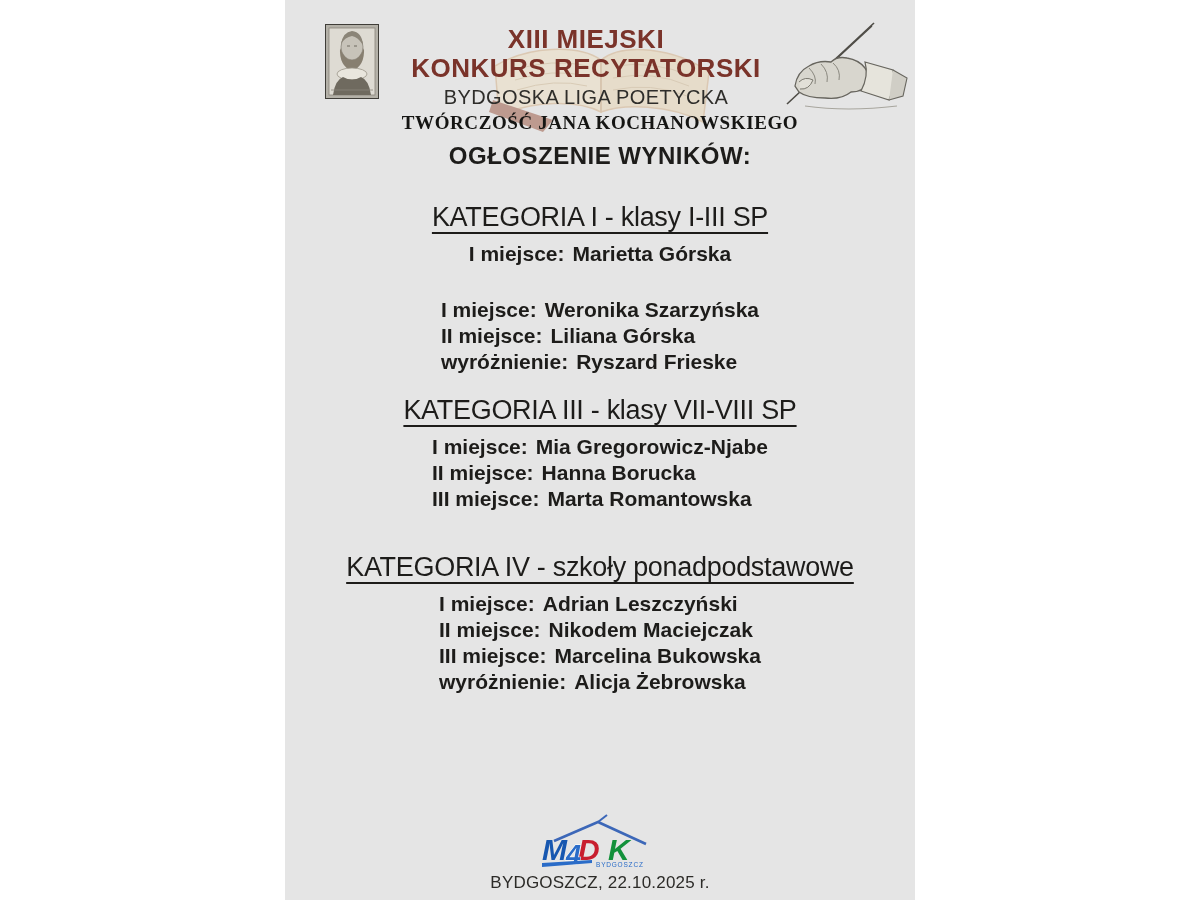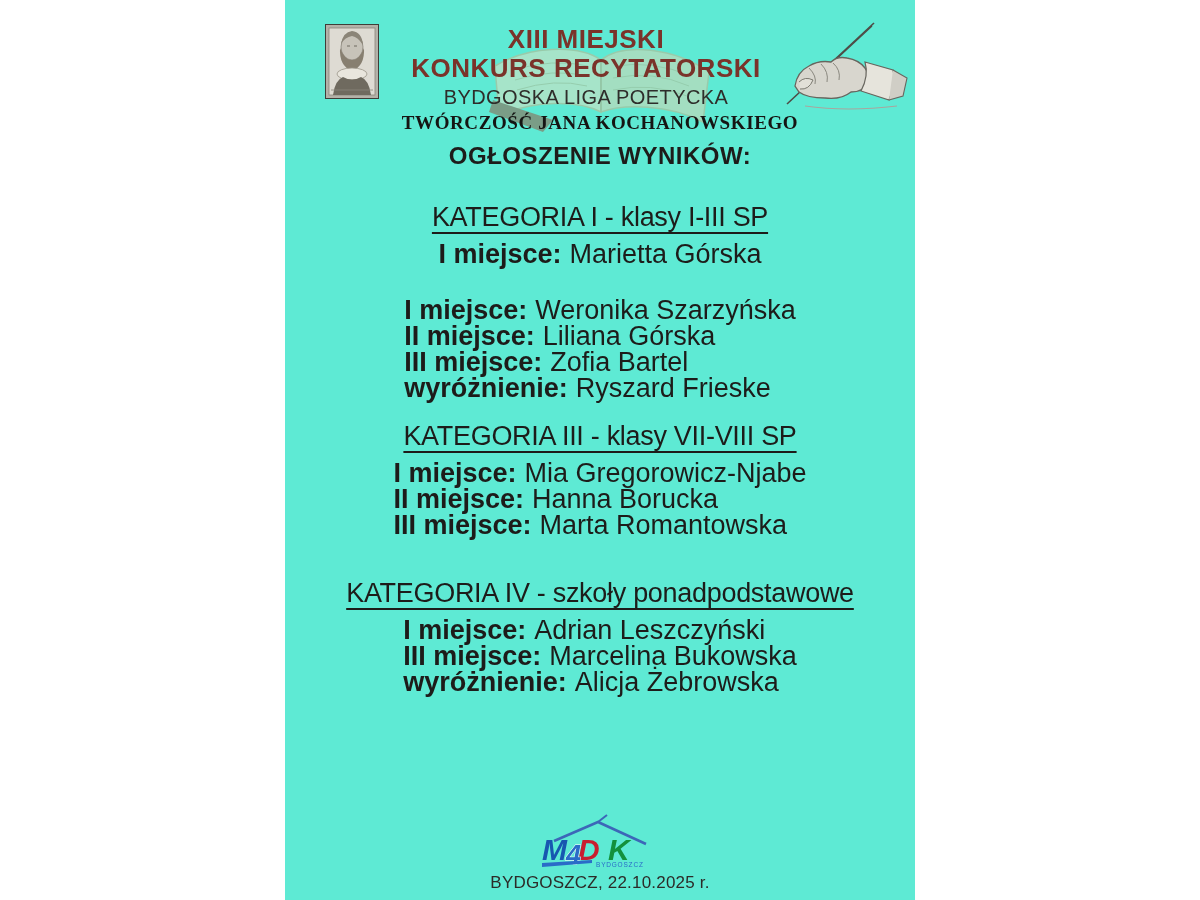--- a/index.html
+++ b/index.html
@@ -7,21 +7,21 @@
   body {
     width: 1200px; height: 900px;
     background: #ffffff;
     display: flex; justify-content: center;
     overflow: hidden;
     font-family: "Liberation Sans", sans-serif;
     color: #1d1c1a;
   }
   .poster {
     width: 630px; height: 900px;
-    background: #5eead4;
+    background: #e5e5e5;
     position: relative;
     text-align: center;
   }
   
   .header { position: relative; padding-top: 25px; height: 106px; }
   .portrait { position: absolute; left: 40px; top: 24px; width: 54px; height: 75px; z-index: 3; }
   .hand-illustration { position: absolute; right: 6px; top: 20px; width: 134px; height: 94px; z-index: 1; }
   .book-watermark { position: absolute; left: 198px; top: 38px; width: 235px; height: 96px; opacity: .5; z-index: 0; }
   .title {
     position: relative; left: -14px; z-index: 2;
@@ -43,21 +43,21 @@
   }
   .category { margin-top: 30px; }
   .category.c0 { margin-top: 32px; }
   .category.c2 { margin-top: 20px; }
   .category.c3 { margin-top: 40px; }
   .cat-title {
     font-size: 27px; font-weight: 400; margin: 0 0 8px 0; letter-spacing: -0.3px;
     text-decoration: underline; text-underline-offset: 6px; text-decoration-thickness: 1.5px;
   }
   .entries { display: inline-block; text-align: left; }
-  .entry { font-size: 27px; line-height: 26px; white-space: nowrap; }
+  .entry { font-size: 21px; line-height: 26px; white-space: nowrap; font-weight: bold; }
   .entry b { margin-right: 8px; }
   
   .footer { position: absolute; left: 0; right: 0; bottom: 7px; text-align: center; }
   .logo { display: block; margin: 0 auto; }
   .date { font-size: 17px; margin-top: 2px; letter-spacing: .2px; color: #2c2b28; }
 </style>
 </head>
 <body>
 
 <div class="poster">
@@ -124,23 +124,20 @@
 
   <section class="category c1">
     <div class="entries">
       <div class="entry">
         <b>I miejsce:</b><span>Weronika Szarzyńska</span>
       </div>
       <div class="entry">
         <b>II miejsce:</b><span>Liliana Górska</span>
       </div>
       <div class="entry">
-        <b>III miejsce:</b><span>Zofia Bartel</span>
-      </div>
-      <div class="entry">
         <b>wyróżnienie:</b><span>Ryszard Frieske</span>
       </div>
     </div>
   </section>
 
   <section class="category c2">
     <h2 class="cat-title">KATEGORIA III - klasy VII-VIII SP</h2>
     <div class="entries">
       <div class="entry">
         <b>I miejsce:</b><span>Mia Gregorowicz-Njabe</span>
@@ -154,20 +151,23 @@
     </div>
   </section>
 
   <section class="category c3">
     <h2 class="cat-title">KATEGORIA IV - szkoły ponadpodstawowe</h2>
     <div class="entries">
       <div class="entry">
         <b>I miejsce:</b><span>Adrian Leszczyński</span>
       </div>
       <div class="entry">
+        <b>II miejsce:</b><span>Nikodem Maciejczak</span>
+      </div>
+      <div class="entry">
         <b>III miejsce:</b><span>Marcelina Bukowska</span>
       </div>
       <div class="entry">
         <b>wyróżnienie:</b><span>Alicja Żebrowska</span>
       </div>
     </div>
   </section>
 
   <div class="footer">
     <svg class="logo" viewBox="0 0 132 58" width="132" height="58">

